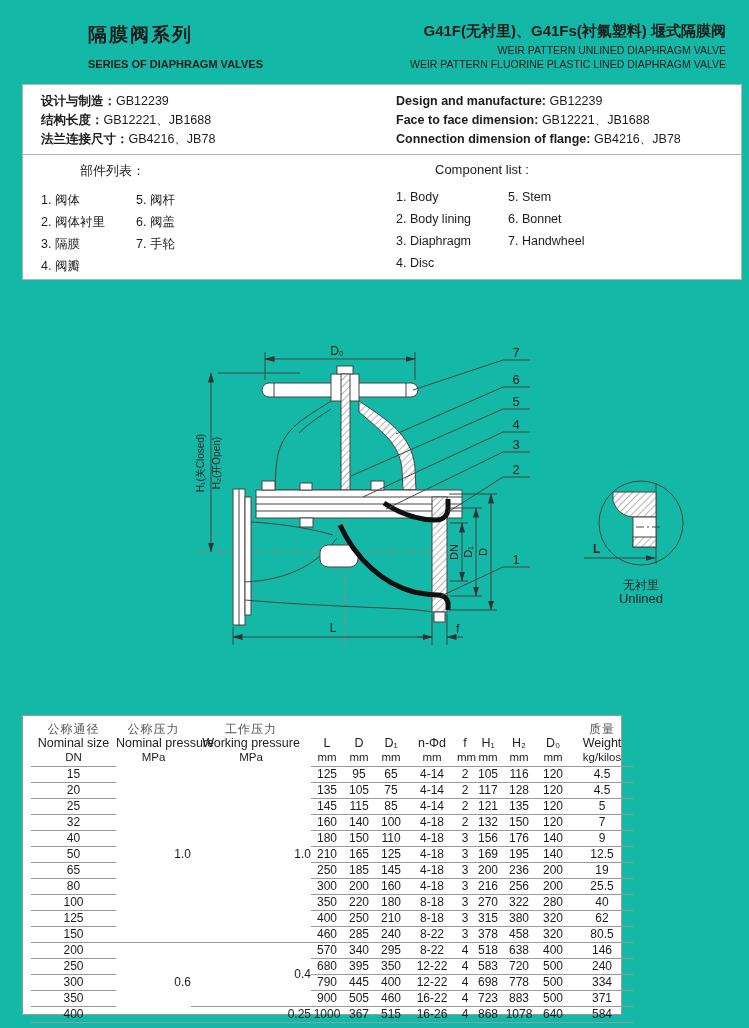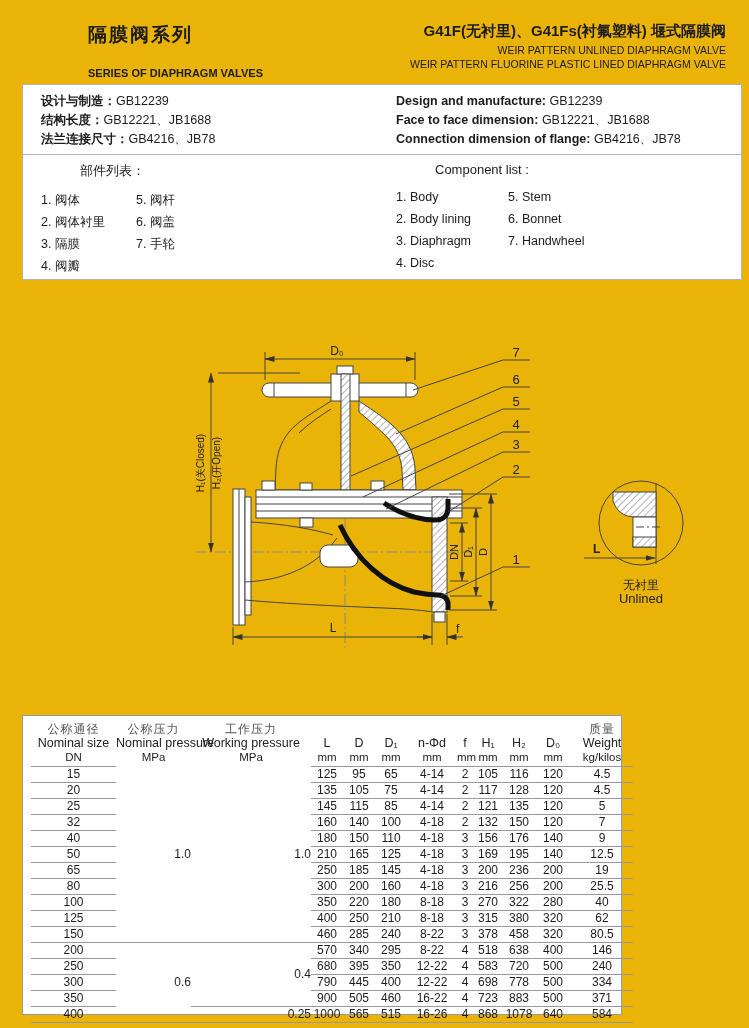--- a/index.html
+++ b/index.html
@@ -1,24 +1,24 @@
 <!DOCTYPE html>
 <html><head>
 <meta charset="utf-8">
 <style>
   html,body { margin:0; padding:0; background:#ffffff; }
   .page {
-    position:relative; width:749px; height:1028px; background:#eab308;
+    position:relative; width:749px; height:1028px; background:#14b8a6;
     font-family:"Liberation Sans","DejaVu Sans",sans-serif; color:#1c1c1c;
     overflow:hidden;
   }
   
   .title-left { position:absolute; left:88px; top:22px; }
   .title-left .zh { font-size:19px; font-weight:bold; letter-spacing:2px; }
-  .title-left .en { font-size:11px; font-weight:bold; margin-top:19px; }
+  .title-left .en { font-size:11px; font-weight:bold; margin-top:10px; }
   .title-right { position:absolute; right:23px; top:22px; text-align:right; }
   .title-right .zh { font-size:15px; font-weight:bold; }
   .title-right .en { font-size:10.5px; font-weight:normal; line-height:13.5px; margin-top:3px; }
   
   .box { position:absolute; left:22px; width:720px; border:1px solid #b3b3b3; box-sizing:border-box; background:#fff; }
   .box-standards { top:84px; height:81px; }
   .box-components { top:154px; height:126px; }
   .col-zh { position:absolute; left:18px; top:7px; }
   .col-en { position:absolute; left:373px; top:7px; }
   .std-line { font-size:12.5px; line-height:19px; white-space:nowrap; }
@@ -488,21 +488,21 @@
             <td class="num">4</td>
             <td class="num">723</td>
             <td class="num">883</td>
             <td class="num">500</td>
             <td class="num">371</td>
           </tr>
           <tr>
             <td class="dn">400</td>
             <td class="wp" rowspan="1">0.25</td>
             <td class="num">1000</td>
-            <td class="num">565</td>
+            <td class="num">367</td>
             <td class="num">515</td>
             <td class="num">16-26</td>
             <td class="num">4</td>
             <td class="num">868</td>
             <td class="num">1078</td>
             <td class="num">640</td>
             <td class="num">584</td>
           </tr>
         </tbody>
       </table>

